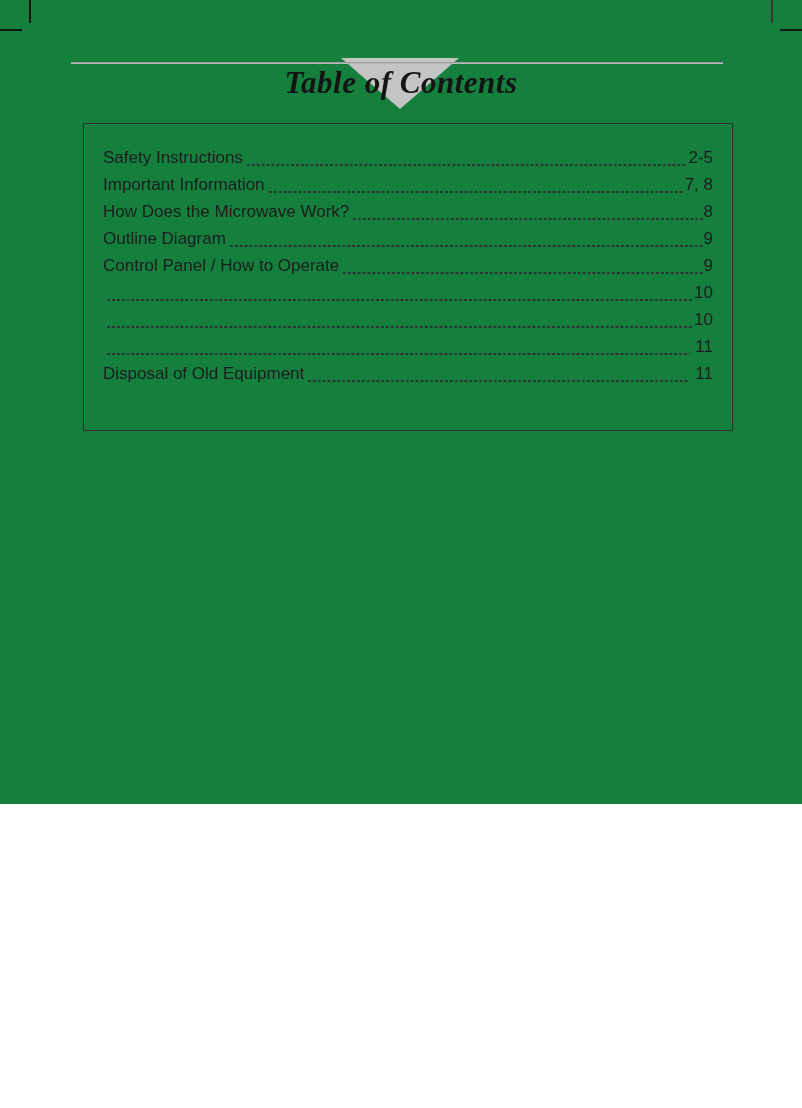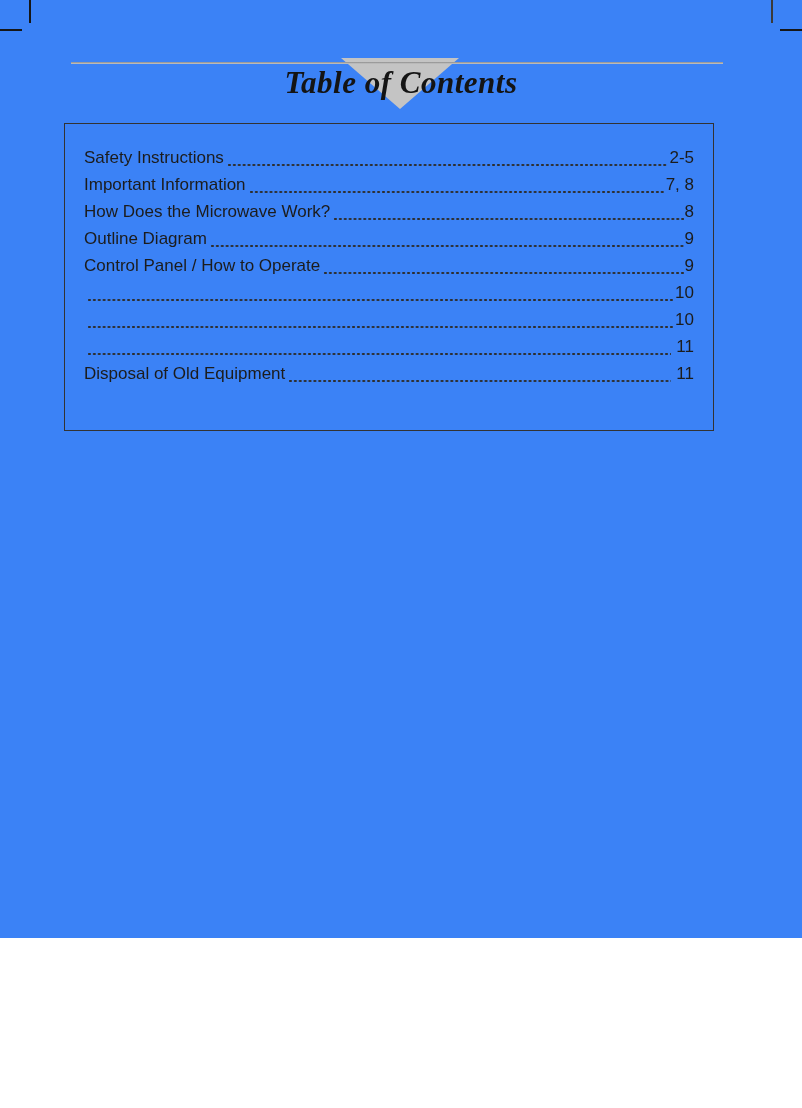--- a/index.html
+++ b/index.html
@@ -3,22 +3,22 @@
 <meta charset="utf-8">
 <style>
   html, body {
     margin: 0;
     padding: 0;
     background: #ffffff;
   }
   .page {
     position: relative;
     width: 802px;
-    height: 938px;
-    background: #3b82f6;
+    height: 804px;
+    background: #15803d;
     overflow: hidden;
     font-family: "Liberation Sans", sans-serif;
     color: #1a1a1a;
   }
   
   .mark {
     position: absolute;
     background: #161616;
   }
   .mark.tl-v { left: 29px;  top: 0;      width: 2px;  height: 23px; }
@@ -63,21 +63,21 @@
     font-style: italic;
     font-weight: bold;
     font-size: 31px;
     line-height: 36px;
     letter-spacing: 0.5px;
     color: #141414;
   }
   
   .toc-box {
     position: absolute;
-    left: 64px;
+    left: 83px;
     top: 123px;
     width: 650px;
     height: 308px;
     border: 1.6px solid #333333;
     box-sizing: border-box;
     padding: 20px 19px 2px 19px;
   }
   .toc-row {
     display: flex;
     align-items: baseline;

